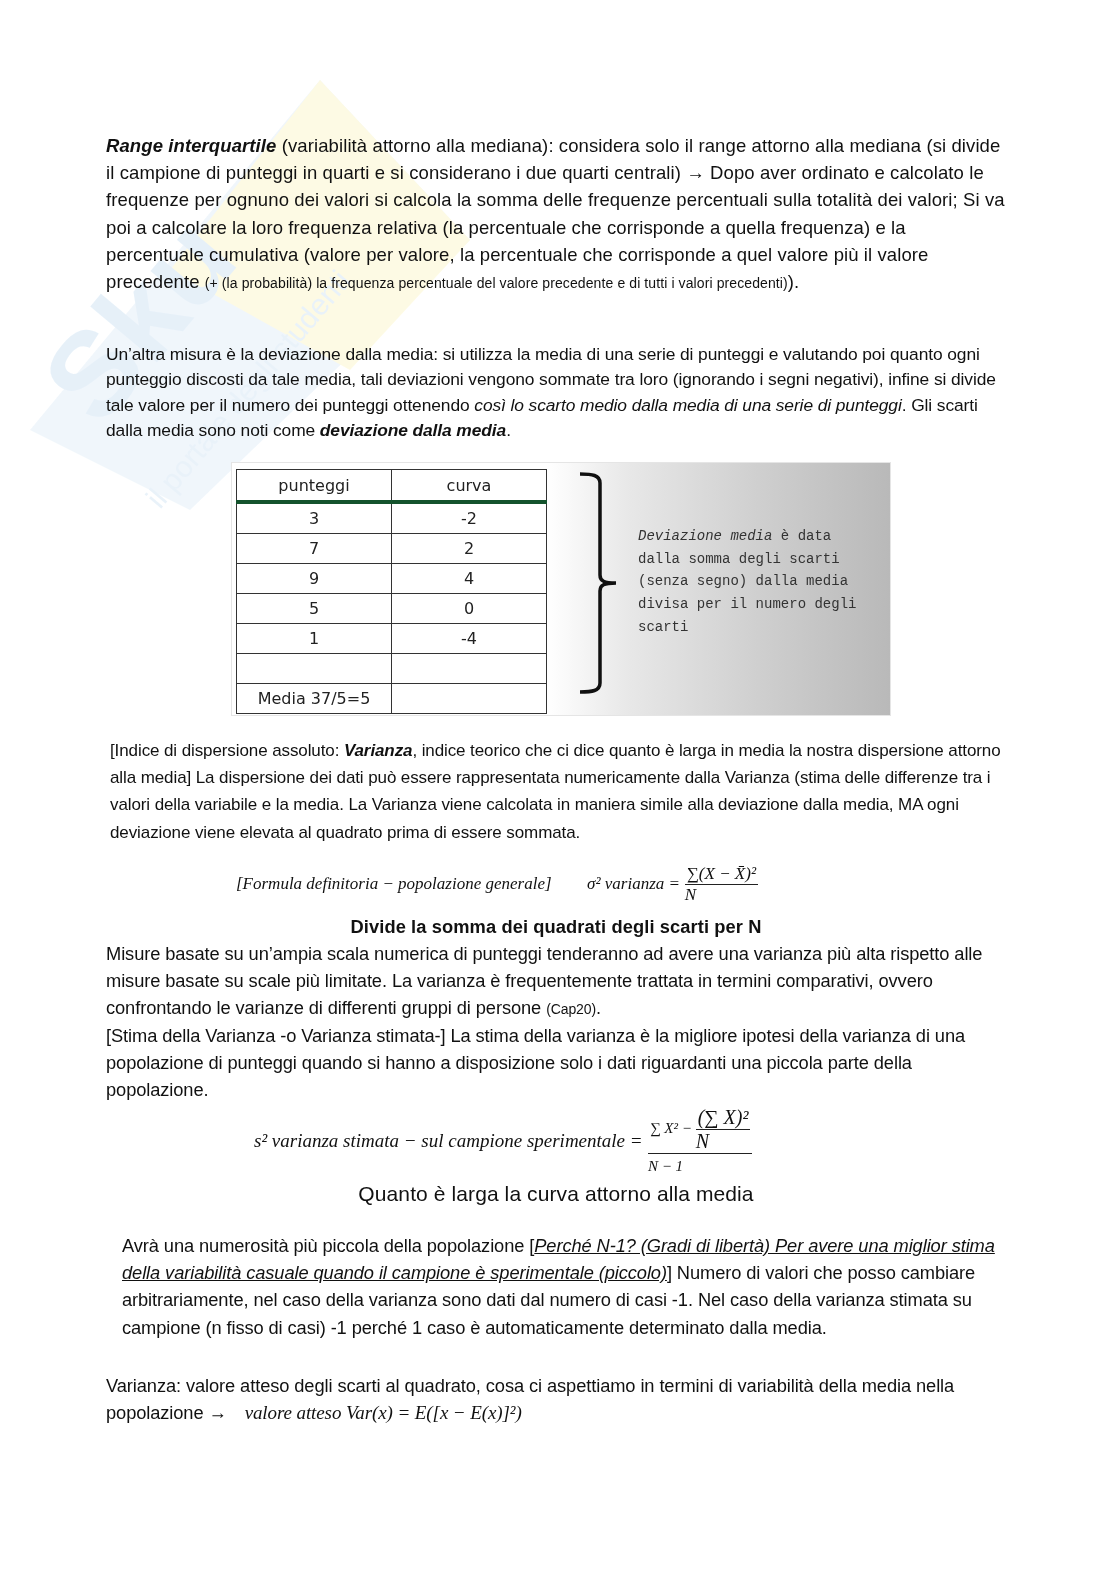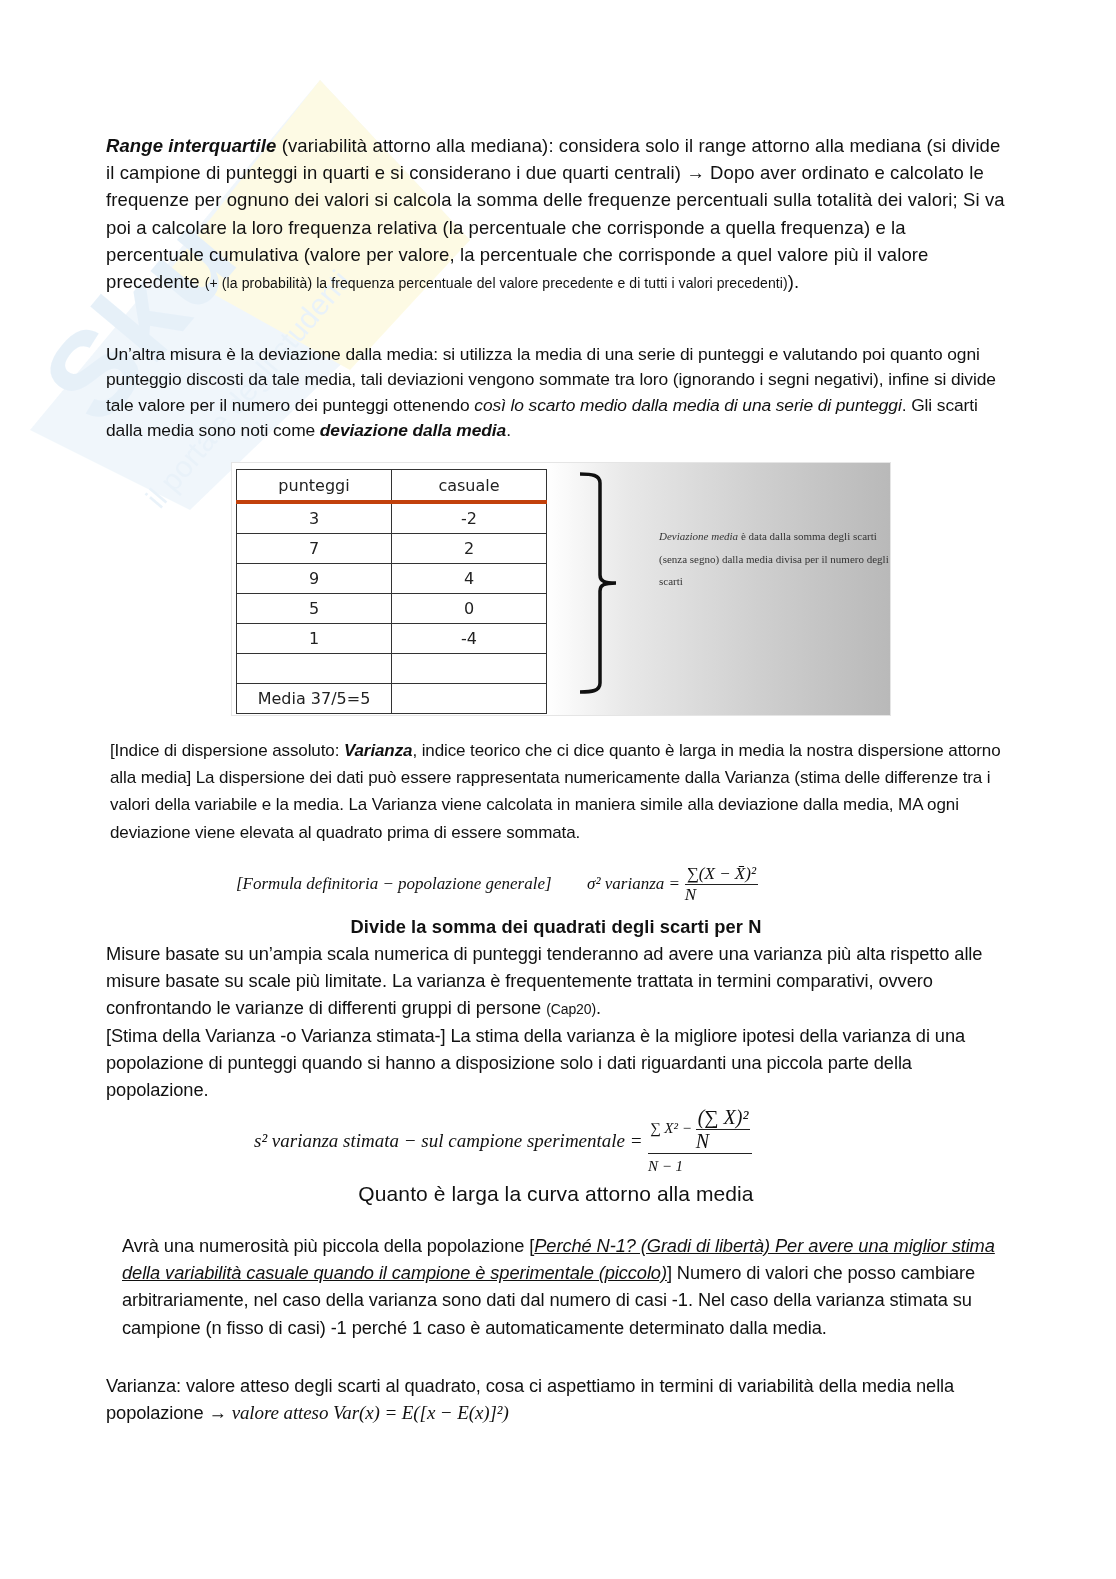--- a/index.html
+++ b/index.html
@@ -19,24 +19,24 @@
   .center { text-align: center; }
 
   
   .figure { position: absolute; left: 125px; top: 462px; width: 658px; height: 252px;
             background: linear-gradient(90deg, #ffffff 0%, #ffffff 48%, #e8e8e8 60%, #cfcfcf 80%, #b9b9b9 100%);
             border: 1px solid #e5e5e5; }
   table.scores { position: absolute; left: 4px; top: 6px; border-collapse: collapse;
                  font-family: "DejaVu Sans", sans-serif; font-size: 16px; background: #fff; }
   table.scores th, table.scores td { border: 1.3px solid #333; width: 154px; height: 29px;
                  text-align: center; padding: 0; font-weight: normal; color: #222; }
-  table.scores th { border-bottom: 4px solid #c2410c; height: 30px; }
+  table.scores th { border-bottom: 4px solid #14532d; height: 30px; }
   .brace { position: absolute; left: 340px; top: 6px; width: 60px; height: 228px; }
-  .note { position: absolute; left: 427px; top: 62px; width: 230px; font-family: Liberation Serif, serif;
-          font-size: 11px; line-height: 22.7px; color: #333; }
+  .note { position: absolute; left: 406px; top: 62px; width: 230px; font-family: Liberation Mono, monospace;
+          font-size: 14px; line-height: 22.7px; color: #333; }
 
   .formula1 { position: absolute; left: 130px; top: 864px; font-size: 17px; }
   .frac { display: inline-block; vertical-align: middle; }
   .frac .num { display: block; border-bottom: 1.2px solid #222; padding: 0 2px; }
   .frac .den { display: block; }
 </style>
 </head>
 <body>
 
 <svg class="watermark" viewBox="0 0 460 480">
@@ -54,21 +54,21 @@
 
   <p class="para narrow" style="top:342px; margin:0;">
     <span>Un’altra misura è la deviazione dalla media: si utilizza la media di una serie di punteggi e valutando poi quanto ogni punteggio discosti da tale media, tali deviazioni vengono sommate tra loro (ignorando i segni negativi), infine si divide tale valore per il numero dei punteggi ottenendo </span><span class="it">così lo scarto medio dalla media di una serie di punteggi</span><span>. Gli scarti dalla media sono noti come </span><span class="bi">deviazione dalla media</span><span>.</span>
   </p>
 
   <div class="figure">
     <table class="scores">
       <thead>
         <tr>
           <th>punteggi</th>
-          <th>casuale</th>
+          <th>curva</th>
         </tr>
       </thead>
       <tbody>
         <tr>
             <td>3</td>
             <td>-2</td>
           </tr>
         <tr>
             <td>7</td>
             <td>2</td>
@@ -137,16 +137,16 @@
       <span class="den" style="padding-top:4px;">N − 1</span>
     </span>
   </div>
   <div class="para center" style="top:1180px; font-size:21px;">Quanto è larga la curva attorno alla media</div>
 
   <p class="para narrow" style="top:1216px; margin:16px; font-size:18.3px; line-height:27.2px;">
     <span>Avrà una numerosità più piccola della popolazione [</span><span class="ul-it">Perché N-1? (Gradi di libertà) Per avere una miglior stima della variabilità casuale quando il campione è sperimentale (piccolo)</span><span>] Numero di valori che posso cambiare arbitrariamente, nel caso della varianza sono dati dal numero di casi -1. Nel caso della varianza stimata su campione (n fisso di casi) -1 perché 1 caso è automaticamente determinato dalla media.</span>
   </p>
 
   <p class="para narrow" style="top:1372px; margin:0; font-size:18.3px; line-height:27.2px;">
-    <span>Varianza: valore atteso degli scarti al quadrato, cosa ci aspettiamo in termini di variabilità della media nella popolazione → </span><span class="math" style="font-size:19px;">valore atteso   Var(x) = E([x − E(x)]²)</span>
+    <span>Varianza: valore atteso degli scarti al quadrato, cosa ci aspettiamo in termini di variabilità della media nella popolazione → </span><span class="math" style="font-size:19px;margin-left:13px;">valore atteso   Var(x) = E([x − E(x)]²)</span>
   </p>
 
 </div>
 
 </body></html>

